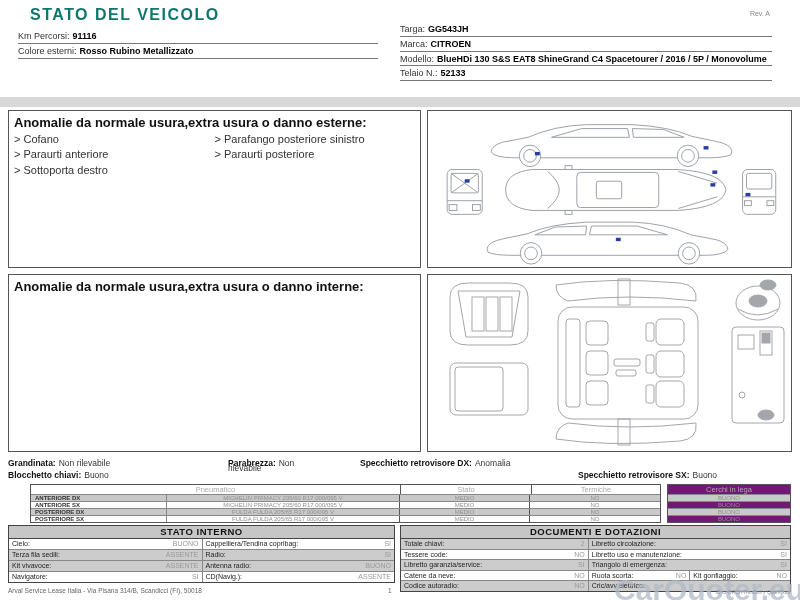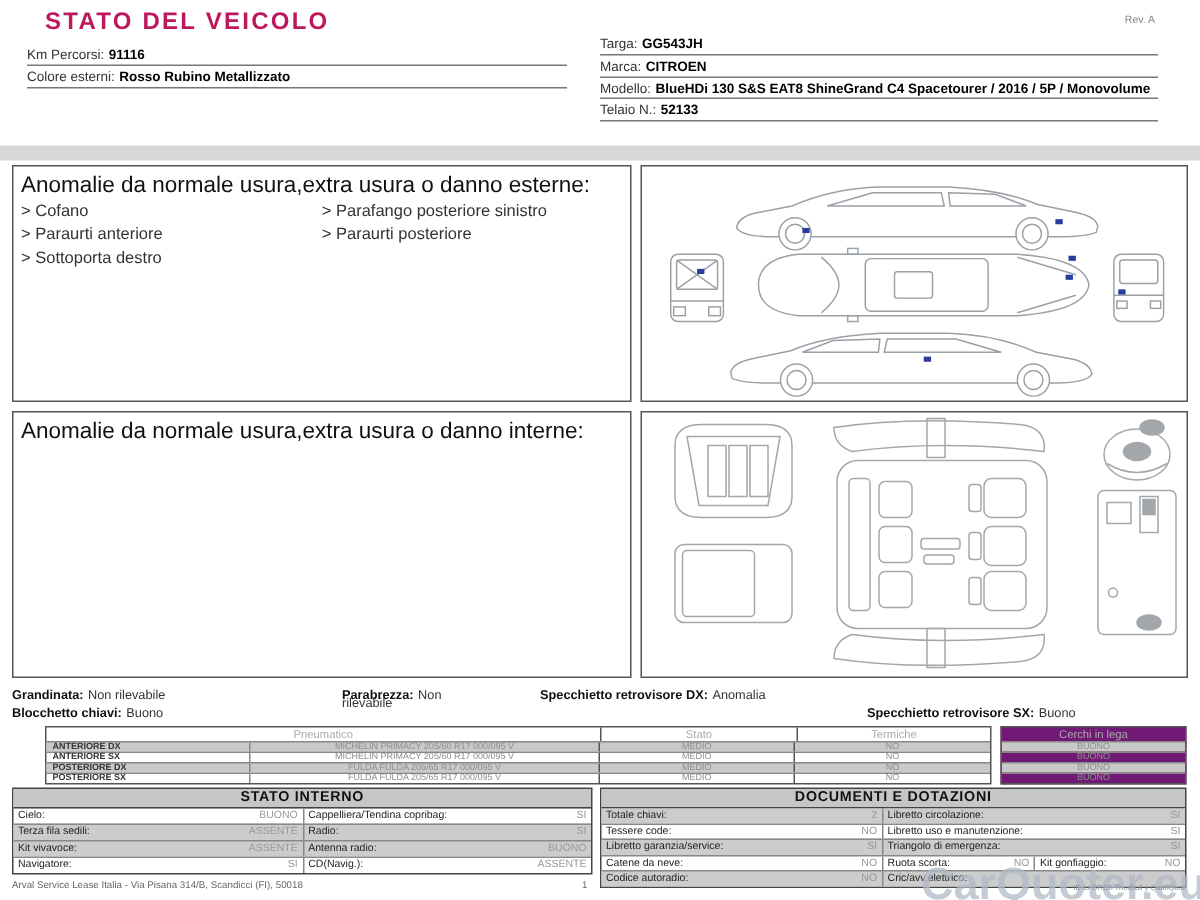--- a/index.html
+++ b/index.html
@@ -1,33 +1,33 @@
 <!DOCTYPE html>
 <html><head>
 <meta charset="utf-8">
 <style>
   html,body{margin:0;padding:0;background:#fff;}
   .page{position:relative;width:800px;height:600px;background:#fff;overflow:hidden;
         font-family:"Liberation Sans",sans-serif;color:#222;}
   .title{position:absolute;left:30px;top:6px;font-size:16px;font-weight:bold;
-         color:#be185d;letter-spacing:1.5px;}
+         color:#0f766e;letter-spacing:1.5px;}
   .rev{position:absolute;right:30px;top:10px;font-size:7px;color:#888;}
   .info-col{position:absolute;font-size:9px;}
   .info-col .row{border-bottom:1px solid #777;padding:2px 0 1px;line-height:1.2;}
   .lbl{color:#333;}
   .val{font-weight:bold;color:#000;margin-left:3px;}
   .info-left{left:18px;top:29px;width:360px;}
   .info-right{left:400px;top:22px;width:372px;}
   .band{position:absolute;left:0;top:97px;width:800px;height:10px;background:#d8d8d8;}
   .box{position:absolute;border:1px solid #555;background:#fff;box-sizing:border-box;}
   .ext-l{left:8px;top:110px;width:413px;height:158px;}
   .ext-r{left:427px;top:110px;width:365px;height:158px;}
   .int-l{left:8px;top:274px;width:413px;height:178px;}
   .int-r{left:427px;top:274px;width:365px;height:178px;}
-  .box-title{font-size:15px;font-weight:normal;color:#111;padding:4px 5px 2px;}
+  .box-title{font-size:13px;font-weight:bold;color:#111;padding:4px 5px 2px;}
   .anom-cols{display:flex;padding:0 5px;font-size:11px;color:#333;}
   .anom-col{width:50%;line-height:1.4;}
   .diagram{position:absolute;left:0;top:0;width:100%;height:100%;}
   .summary-item{position:absolute;font-size:8.5px;color:#333;white-space:nowrap;}
   .summary-item b{color:#111;}
   .summary-item .sv{margin-left:3px;}
   .overlap{position:absolute;left:0;top:4.5px;font-weight:normal;}
   
   .tire-table{position:absolute;left:30px;top:484px;width:631px;border:1px solid #555;
               box-sizing:border-box;background:#fff;}

